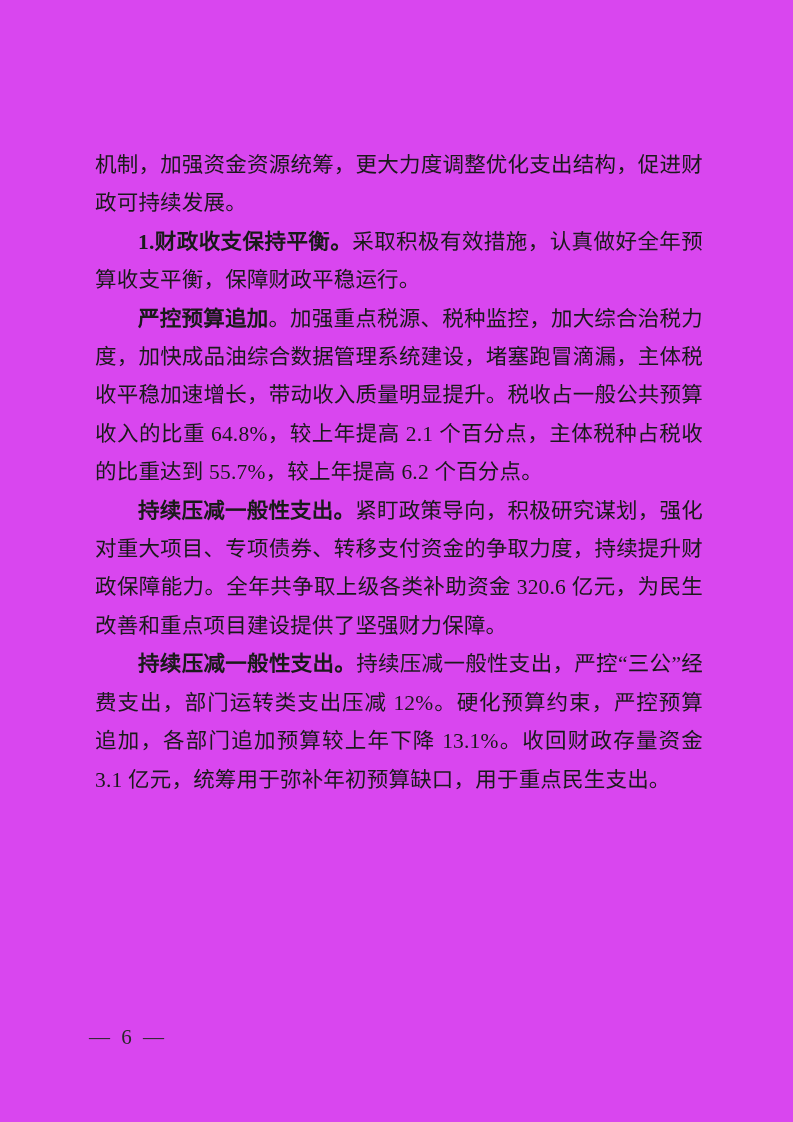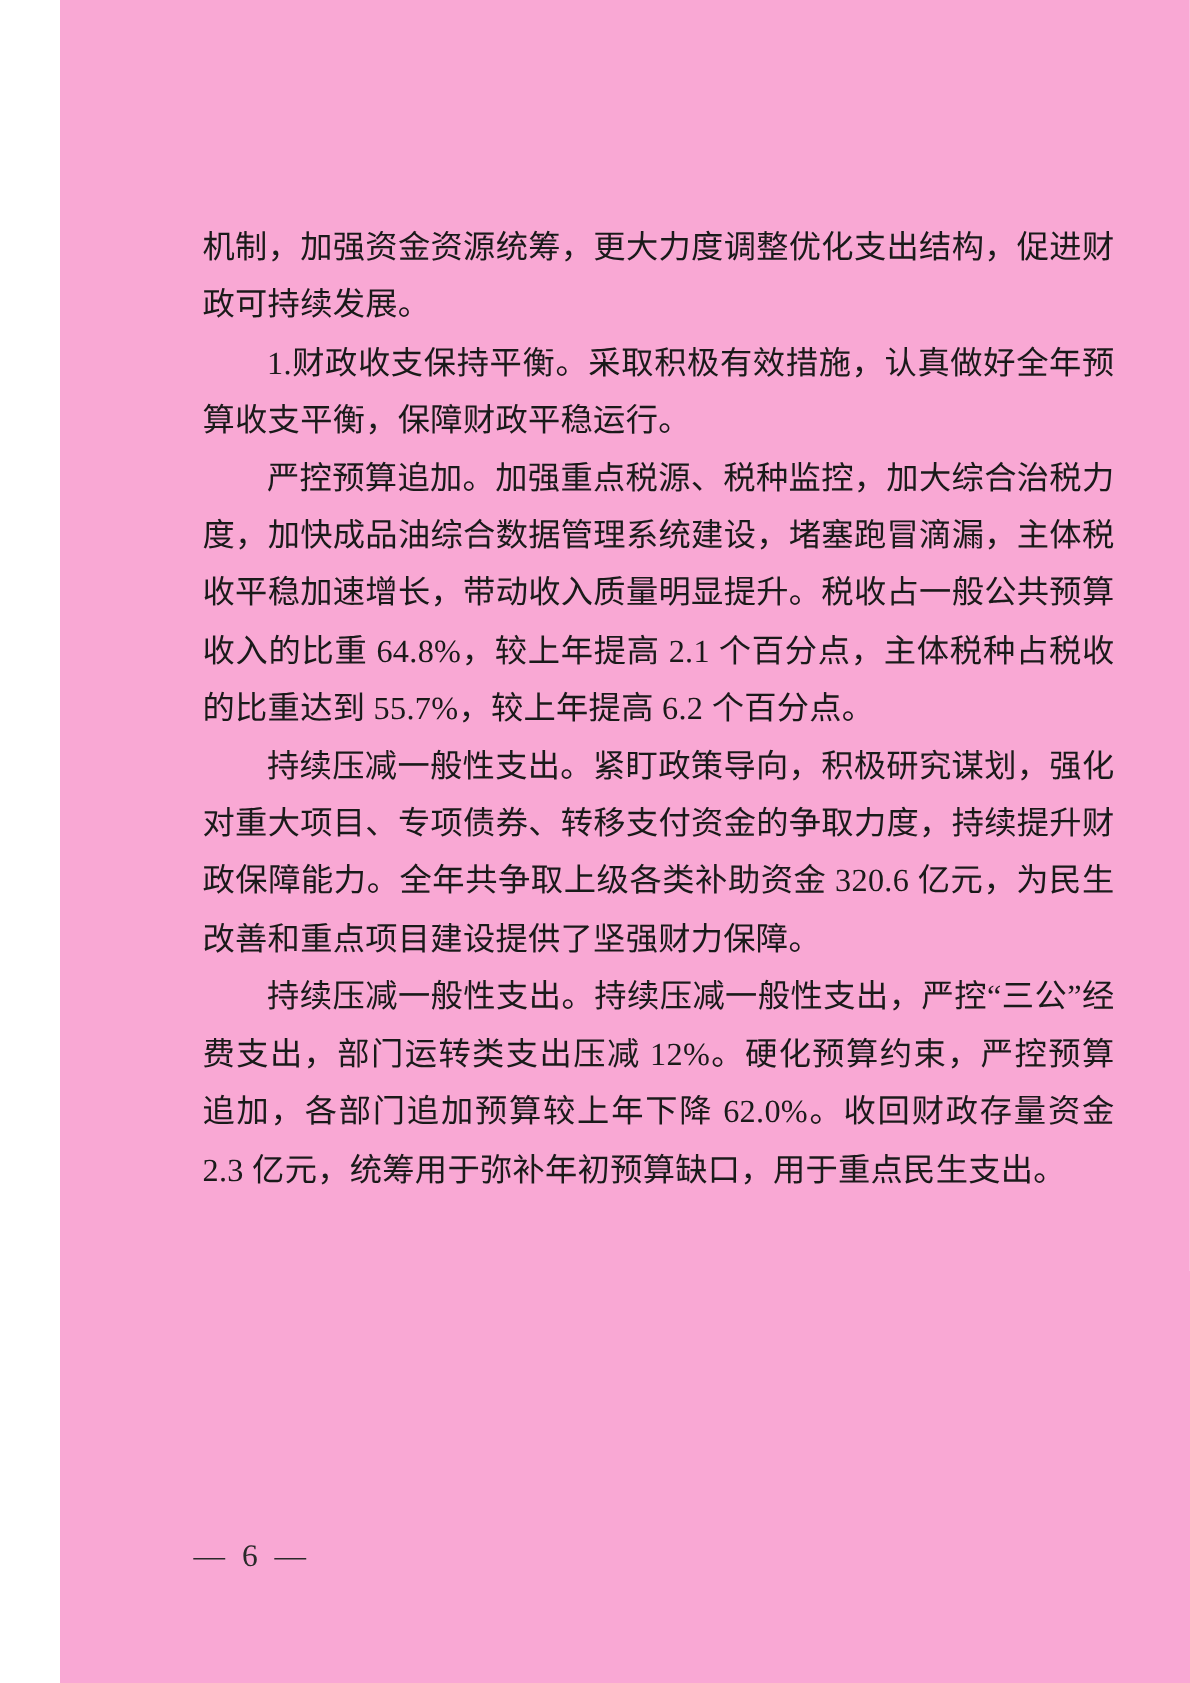--- a/index.html
+++ b/index.html
@@ -10,22 +10,21 @@
     width: 793px;
     height: 1122px;
     position: relative;
     background: #ffffff;
     overflow: hidden;
     font-family: "Liberation Serif", "DejaVu Serif", serif;
   }
   .page {
     position: absolute;
     inset: 0;
-    background: #f9a8d4;
-    margin-left: 40px;
+    background: #d946ef;
   }
   .doc-body {
     position: absolute;
     left: 95px;
     top: 146px;
     width: 608px;
     color: #1a1a1a;
     font-size: 21.5px;
     line-height: 38.4px;
     text-align: justify;
@@ -37,21 +36,21 @@
     text-align: justify;
     text-align-last: left;
   }
   p.para.indent {
     text-indent: 43px;
   }
   .run {
     font-weight: normal;
   }
   .run.bold {
-    font-weight: normal;
+    font-weight: bold;
   }
   .page-footer {
     position: absolute;
     left: 89px;
     top: 1022px;
     color: #2a2a2a;
     font-size: 21px;
     line-height: 30px;
     letter-spacing: 3px;
     font-family: "Liberation Serif", "DejaVu Serif", serif;
@@ -59,16 +58,16 @@
 </style>
 </head>
 <body>
 
 <div class="page">
   <div class="doc-body">
       <p class="para"><span class="run">机制，加强资金资源统筹，更大力度调整优化支出结构，促进财政可持续发展。</span></p>
       <p class="para indent"><span class="run bold">1.财政收支保持平衡。</span><span class="run">采取积极有效措施，认真做好全年预算收支平衡，保障财政平稳运行。</span></p>
       <p class="para indent"><span class="run bold">严控预算追加</span><span class="run">。加强重点税源、税种监控，加大综合治税力度，加快成品油综合数据管理系统建设，堵塞跑冒滴漏，主体税收平稳加速增长，带动收入质量明显提升。税收占一般公共预算收入的比重 64.8%，较上年提高 2.1 个百分点，主体税种占税收的比重达到 55.7%，较上年提高 6.2 个百分点。</span></p>
       <p class="para indent"><span class="run bold">持续压减一般性支出。</span><span class="run">紧盯政策导向，积极研究谋划，强化对重大项目、专项债券、转移支付资金的争取力度，持续提升财政保障能力。全年共争取上级各类补助资金 320.6 亿元，为民生改善和重点项目建设提供了坚强财力保障。</span></p>
-      <p class="para indent"><span class="run bold">持续压减一般性支出。</span><span class="run">持续压减一般性支出，严控“三公”经费支出，部门运转类支出压减 12%。硬化预算约束，严控预算追加，各部门追加预算较上年下降 62.0%。收回财政存量资金 2.3 亿元，统筹用于弥补年初预算缺口，用于重点民生支出。</span></p>
+      <p class="para indent"><span class="run bold">持续压减一般性支出。</span><span class="run">持续压减一般性支出，严控“三公”经费支出，部门运转类支出压减 12%。硬化预算约束，严控预算追加，各部门追加预算较上年下降 13.1%。收回财政存量资金 3.1 亿元，统筹用于弥补年初预算缺口，用于重点民生支出。</span></p>
     </div>
   <div class="page-footer">— 6 —</div>
 </div>
 
 </body></html>

